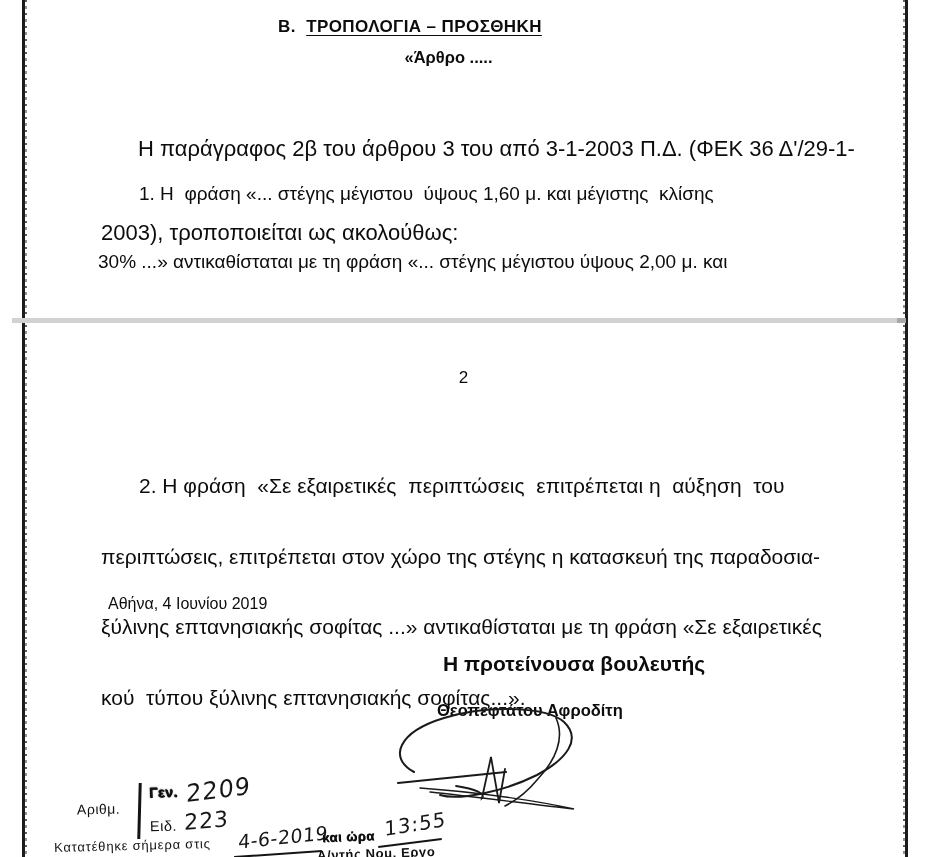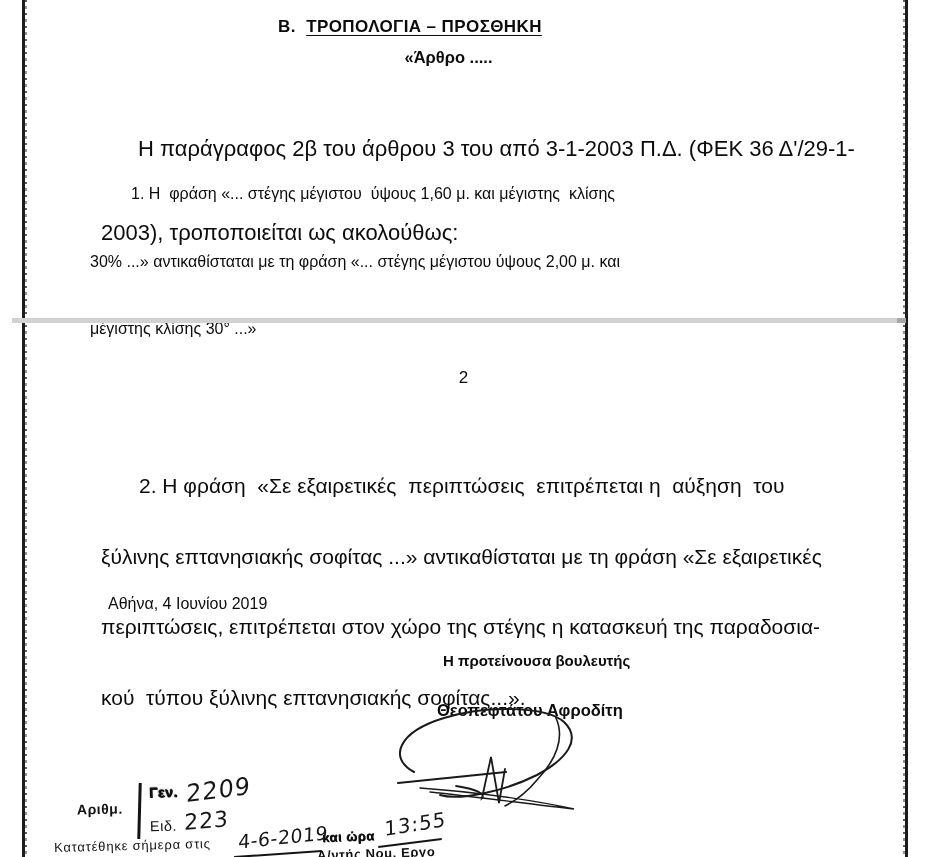--- a/index.html
+++ b/index.html
@@ -27,36 +27,36 @@
   .title-line{position:absolute;top:17px;left:0;width:820px;text-align:center;
     font-size:17px;font-weight:bold;letter-spacing:.4px;}
   .title-underline{text-decoration:underline;text-underline-offset:3px;}
   .subtitle{position:absolute;top:48px;left:0;width:927px;text-align:center;
     font-size:16.5px;font-weight:bold;transform:translateX(-15px);}
 
   .para{position:absolute;white-space:pre;}
   .para .ln{white-space:pre;}
   .intro{top:79px;left:101px;width:720px;font-size:22px;line-height:28px;}
   .intro .ln:first-child{padding-left:37px;}
-  .item1{top:138px;left:90px;width:728px;font-size:16px;line-height:22.5px;}
+  .item1{top:138px;left:98px;width:728px;font-size:19px;line-height:22.5px;}
   .item1 .ln:first-child{padding-left:41px;}
   .item2{top:427px;left:101px;width:722px;font-size:21px;line-height:23.5px;}
   .item2 .ln:first-child{padding-left:38px;}
 
   .page-number{position:absolute;top:368px;left:0;width:927px;text-align:center;font-size:17px;}
 
   .date-line{position:absolute;top:595px;left:108px;font-size:16px;font-weight:normal;}
-  .proposer-label{position:absolute;top:652px;left:443px;font-size:15px;font-weight:bold;}
+  .proposer-label{position:absolute;top:652px;left:443px;font-size:21px;font-weight:bold;}
   .proposer-name{position:absolute;top:701px;left:437px;font-size:16.5px;font-weight:bold;}
 
   .signature{position:absolute;left:386px;top:706px;width:205px;height:115px;}
 
   
   .stamp-text{position:absolute;font-size:14px;color:#111;}
-  .arithm{left:77px;top:801px;font-weight:bold;letter-spacing:.5px;transform:rotate(-1deg);}
+  .arithm{left:77px;top:801px;font-weight:normal;letter-spacing:.5px;transform:rotate(-1deg);}
   .stamp-vline{position:absolute;left:138px;top:783px;width:3px;height:56px;background:#141414;transform:rotate(1.5deg);}
   .gen-label{left:149px;top:784px;font-weight:900;font-size:14px;letter-spacing:.5px;
     text-shadow:0 0 1.5px #000,.6px .6px 0 #000;transform:rotate(-2deg);}
   .eid-label{left:150px;top:818px;font-size:14.5px;letter-spacing:.5px;transform:rotate(-1deg);}
   .hand{position:absolute;color:#161616;font-family:"DejaVu Sans",sans-serif;}
   .gen-value{left:186px;top:776px;font-size:24px;transform:rotate(-7deg) skewX(-8deg);letter-spacing:1px;}
   .eid-value{left:184px;top:808px;font-size:22px;transform:rotate(-5deg) skewX(-6deg);letter-spacing:1px;}
   .deposit-label{left:54px;top:838px;font-size:13px;letter-spacing:.8px;transform:rotate(-1.5deg);}
   .deposit-date{left:238px;top:826px;font-size:19px;transform:rotate(-6deg) skewX(-8deg);letter-spacing:.5px;}
   .date-underline{position:absolute;left:234px;top:853px;width:88px;height:2px;background:#141414;transform:rotate(-4deg);}
@@ -81,31 +81,30 @@
   <div class="subtitle">«Άρθρο .....</div>
 
   <div class="para intro">
     <div class="ln">Η παράγραφος 2β του άρθρου 3 του από 3-1-2003 Π.Δ. (ΦΕΚ 36 Δ'/29-1-</div>
     <div class="ln">2003), τροποποιείται ως ακολούθως:</div>
   </div>
 
   <div class="para item1">
     <div class="ln">1. Η  φράση «... στέγης μέγιστου  ύψους 1,60 μ. και μέγιστης  κλίσης</div>
     <div class="ln">30% ...» αντικαθίσταται με τη φράση «... στέγης μέγιστου ύψους 2,00 μ. και</div>
-    <div class="ln">μέγιστης κλίσης 30° ...»</div>
   </div>
 
   <div class="divider"></div>
 
   <div class="page-number">2</div>
 
   <div class="para item2">
     <div class="ln">2. Η φράση  «Σε εξαιρετικές  περιπτώσεις  επιτρέπεται η  αύξηση  του</div>
+    <div class="ln">περιπτώσεις, επιτρέπεται στον χώρο της στέγης η κατασκευή της παραδοσια-</div>
     <div class="ln">ξύλινης επτανησιακής σοφίτας ...» αντικαθίσταται με τη φράση «Σε εξαιρετικές</div>
-    <div class="ln">περιπτώσεις, επιτρέπεται στον χώρο της στέγης η κατασκευή της παραδοσια-</div>
     <div class="ln">κού  τύπου ξύλινης επτανησιακής σοφίτας...».</div>
   </div>
 
   <div class="date-line">Αθήνα, 4 Ιουνίου 2019</div>
 
   <div class="proposer-label">Η προτείνουσα βουλευτής</div>
   <div class="proposer-name">Θεοπεφτάτου Αφροδίτη</div>
 
   <svg class="signature" viewBox="0 0 205 115" fill="none" stroke="#1a1a1a" stroke-width="2" stroke-linecap="round">
     <path d="M 28,66 C 2,52 12,26 58,12 C 100,-1 160,0 178,16 C 196,33 181,53 151,69 C 119,85 74,95 54,89"></path>

